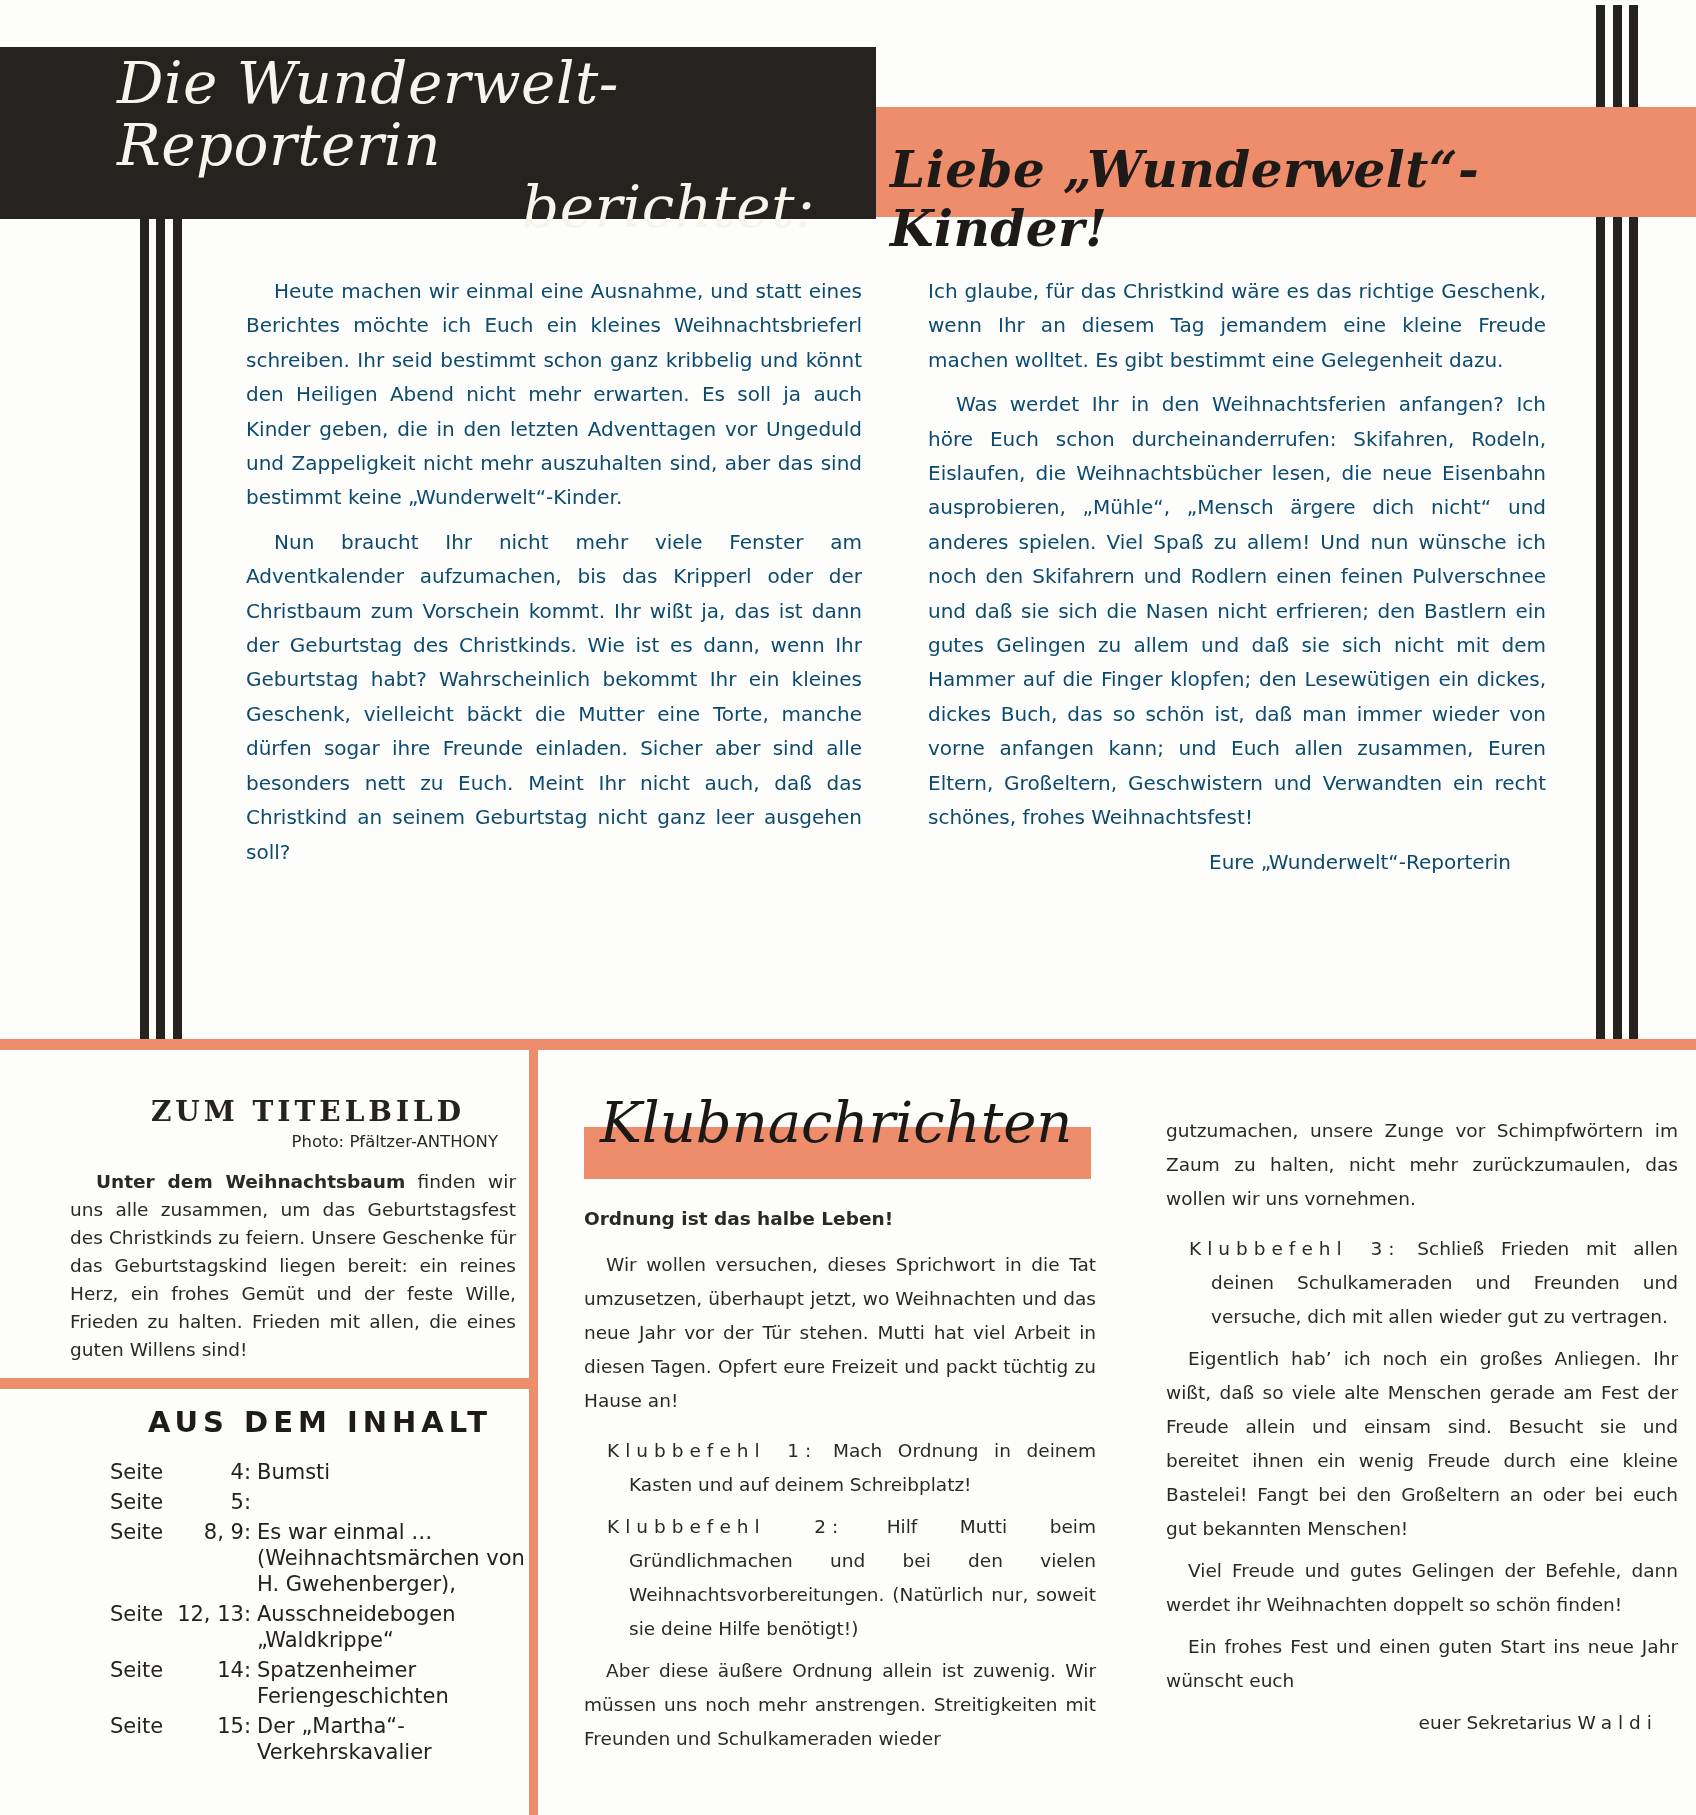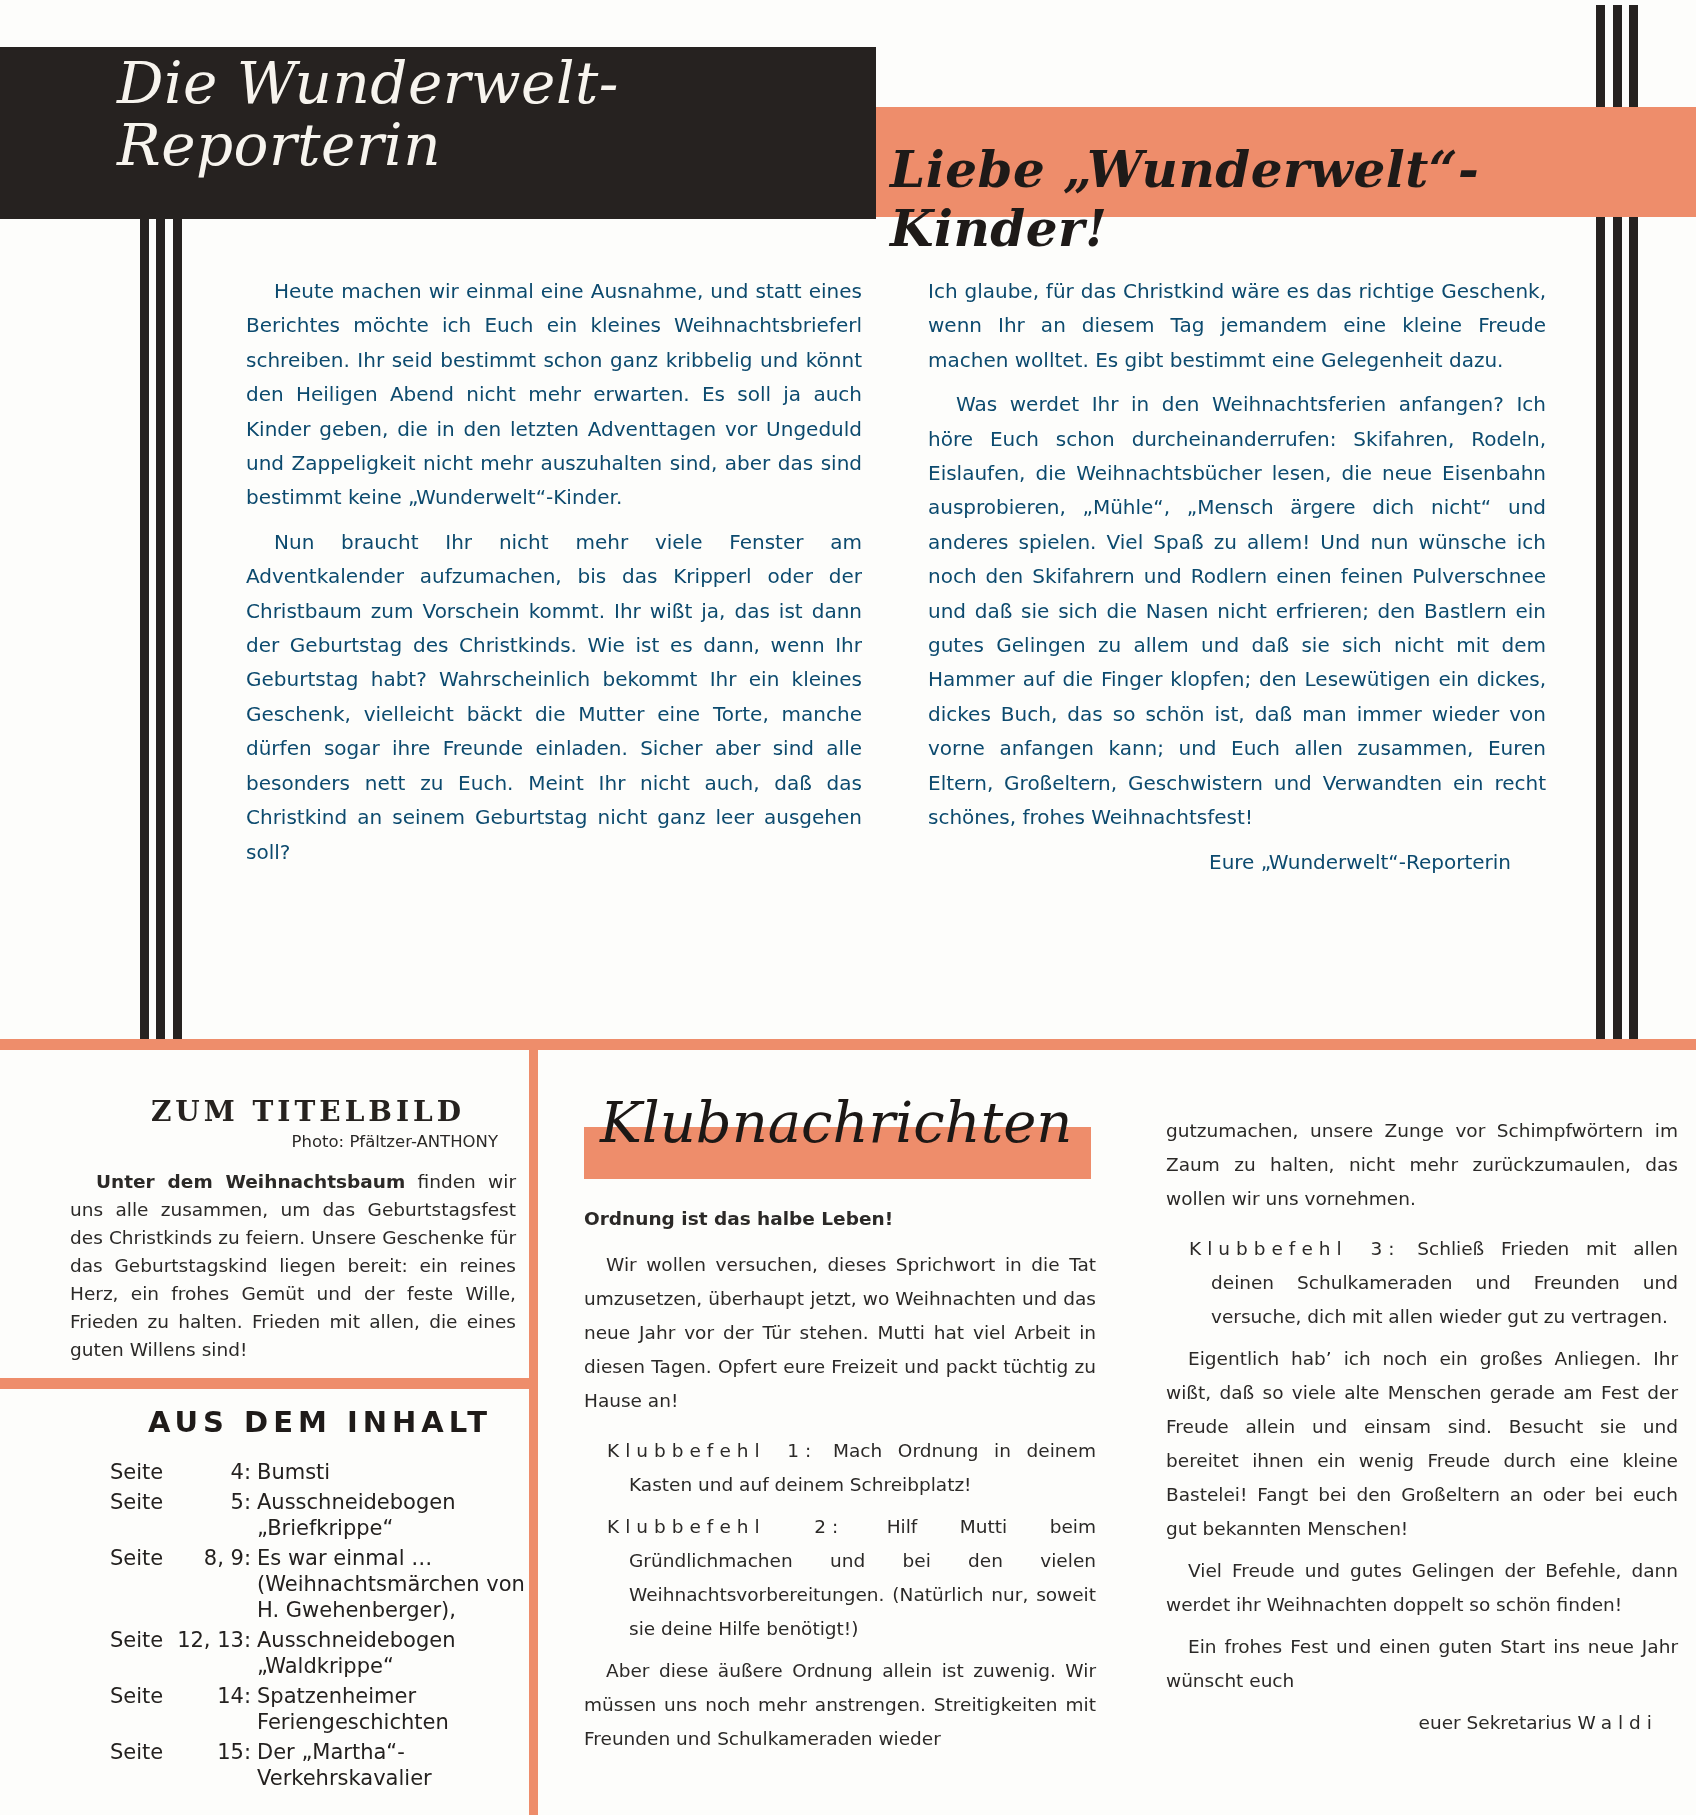--- a/index.html
+++ b/index.html
@@ -66,20 +66,21 @@
   .spaced { letter-spacing: 6px; }
   .col p { margin: 0 0 8px 0; text-indent: 22px; }
   .col p.noindent { text-indent: 0; }
 </style>
 </head>
 <body>
 
 <div class="abs black-banner"></div>
 <div class="abs banner-title">
   <span>Die Wunderwelt-Reporterin</span>
+  <span class="l2">berichtet:</span>
 </div>
 <div class="abs orange-banner"></div>
 <div class="abs orange-title">Liebe „Wunderwelt“-Kinder!</div>
 
 <div class="vbar" style="left:140px;top:219px;height:822px;"></div>
 <div class="vbar" style="left:156px;top:219px;height:822px;"></div>
 <div class="vbar" style="left:173px;top:219px;height:822px;"></div>
 
 <div class="vbar" style="left:1596px;top:5px;height:102px;"></div>
 <div class="vbar" style="left:1613px;top:5px;height:102px;"></div>
@@ -115,21 +116,20 @@
   <div class="inhalt-heading" style="padding-left:38px;">AUS DEM INHALT</div>
   <div class="toc" style="margin-top:20px;" id="toc">
       <div class="toc-row">
         <span class="toc-seite">Seite</span>
         <span class="toc-page">4:</span>
         <span class="toc-title">Bumsti</span>
       </div>
       <div class="toc-row">
         <span class="toc-seite">Seite</span>
         <span class="toc-page">5:</span>
-        <span class="toc-title">Ausschneidebogen „Briefkrippe“</span>
       </div>
       <div class="toc-row">
         <span class="toc-seite">Seite</span>
         <span class="toc-page">8, 9:</span>
         <span class="toc-title">Es war einmal … (Weihnachtsmärchen von H. Gwehenberger),</span>
       </div>
       <div class="toc-row">
         <span class="toc-seite">Seite</span>
         <span class="toc-page">12, 13:</span>
         <span class="toc-title">Ausschneidebogen „Waldkrippe“</span>

